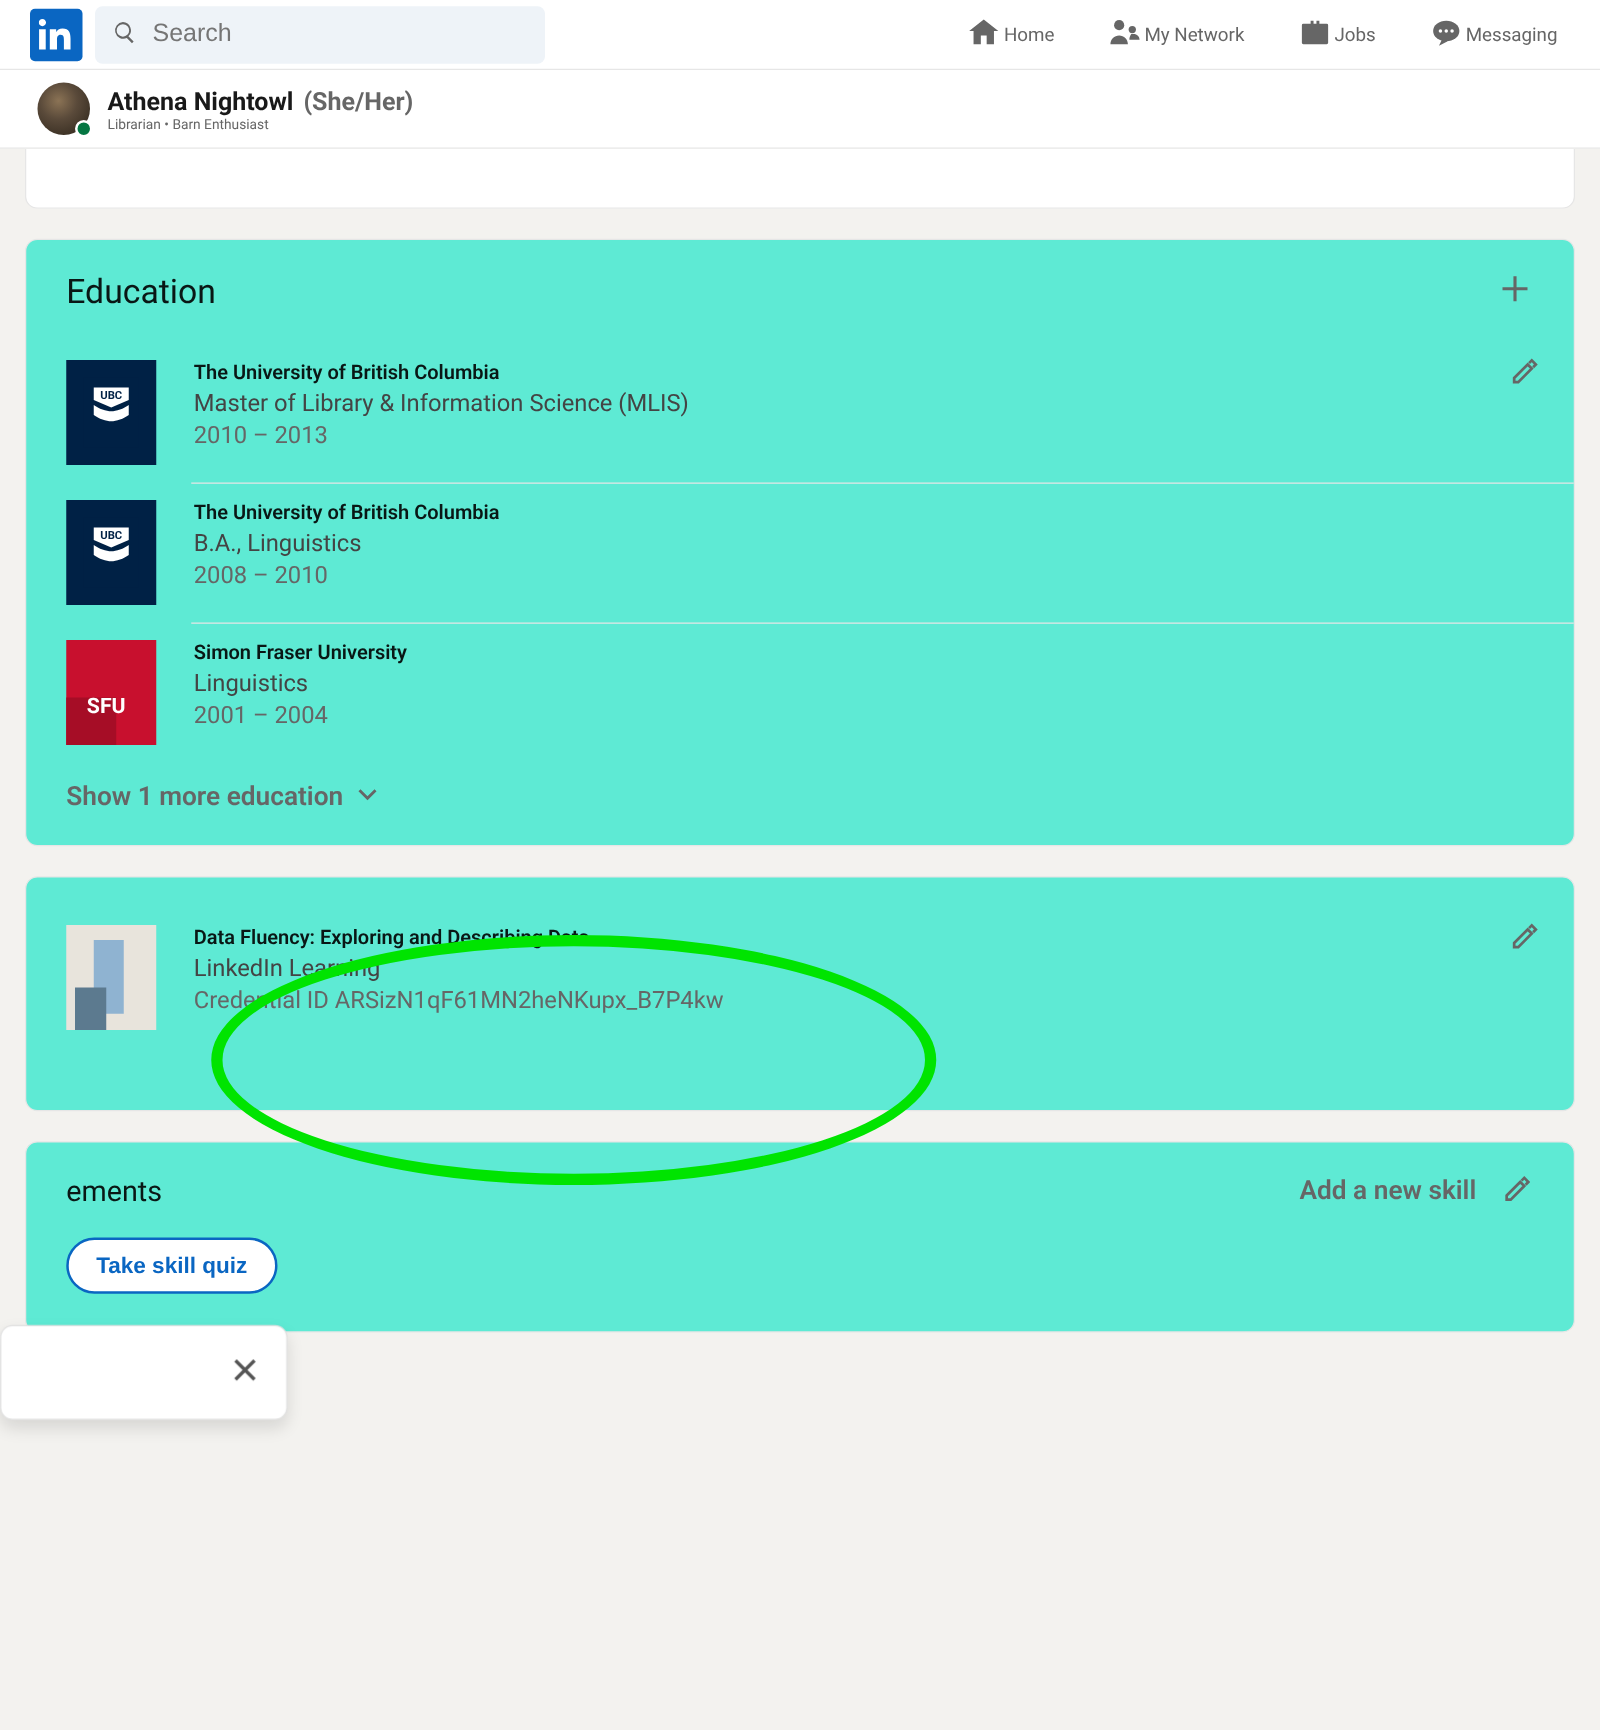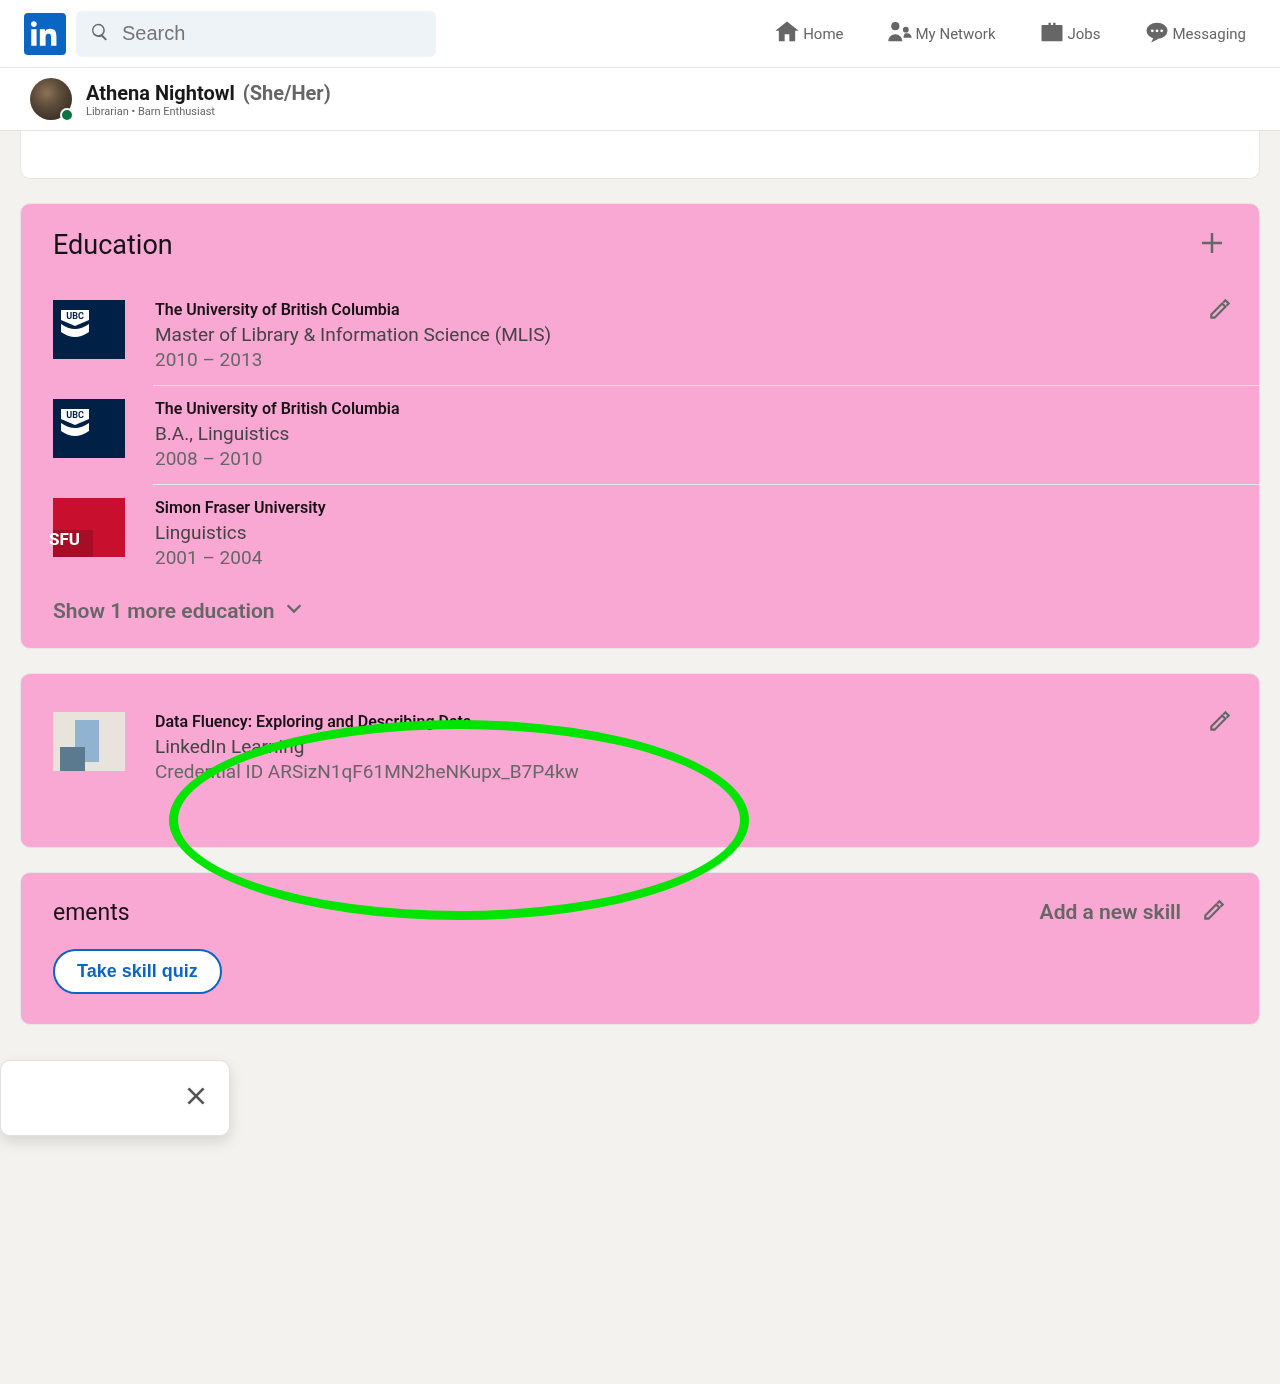--- a/index.html
+++ b/index.html
@@ -7,21 +7,21 @@
   font-family: -apple-system, BlinkMacSystemFont, "Segoe UI", Roboto, Helvetica, Arial, sans-serif;
   background: #f3f2ef;
   color: rgba(0,0,0,0.9);
   width: 1280px;
 }
 
 
 .topnav {
   background: #fff;
   border-bottom: 1px solid #e6e6e6;
-  height: 68px;
+  height: 56px;
   display: flex;
   align-items: center;
   padding: 0 24px;
   position: sticky;
   top: 0;
   z-index: 10;
 }
 .logo {
   width: 42px;
   height: 42px;
@@ -77,21 +77,21 @@
   background: #057642; border: 2px solid #fff;
   position: absolute; right: -2px; bottom: -2px;
 }
 .profile-strip .name { font-size: 20px; font-weight: 700; text-align: center; }
 .profile-strip .pronouns { font-size: 20px; font-weight: 700; color: #666; margin-left: 4px; }
 .profile-strip .headline { font-size: 11px; color: #666; }
 
 
 .page { padding: 0 20px 40px 20px;}
 .card {
-  background: #f9a8d4;
+  background: #5eead4;
   border: 1px solid #e6e6e6;
   border-radius: 10px;
   margin-top: 24px;
   padding: 24px 32px;
   position: relative;
 }
 .card-partial-top {
   background: #fff;
   border: 1px solid #e6e6e6;
   border-top: none;
@@ -112,22 +112,22 @@
   padding: 14px 0;
   position: relative;
 }
 .entry + .entry::before {
   content: "";
   position: absolute;
   top: 0; left: 100px; right: -32px;
   height: 1px; background: #e6e6e6;
 }
 .entry-logo {
-  width: 72px; height: 59px; flex-shrink: 0;
-  display: flex; align-items: center; 
+  width: 72px; height: 84px; flex-shrink: 0;
+  display: flex; align-items: center; justify-content: center;
   background: #002145;
 }
 .entry-logo.sfu { background: #c8102e; position: relative; }
 .entry-logo.sfu::after { content:""; position:absolute; left:0; bottom:0; width:55%; height:45%; background:#a60d26; }
 .entry-logo.sfu .sfu-text { color:#fff; font-size:17px; font-weight:700; position:relative; z-index:1; bottom:-11px; left:-4px; }
 .entry-logo.ll { background: #e8e4dc; position:relative; }
 .entry-logo.ll::before { content:""; position:absolute; left:30%; top:14%; width:34%; height:70%; background:#8fb3d1; }
 .entry-logo.ll::after { content:""; position:absolute; left:10%; bottom:0; width:34%; height:40%; background:#5c7a8f; }
 .ubc-svg { width: 44px; height: 56px; }
 .entry-body { flex: 1; }

